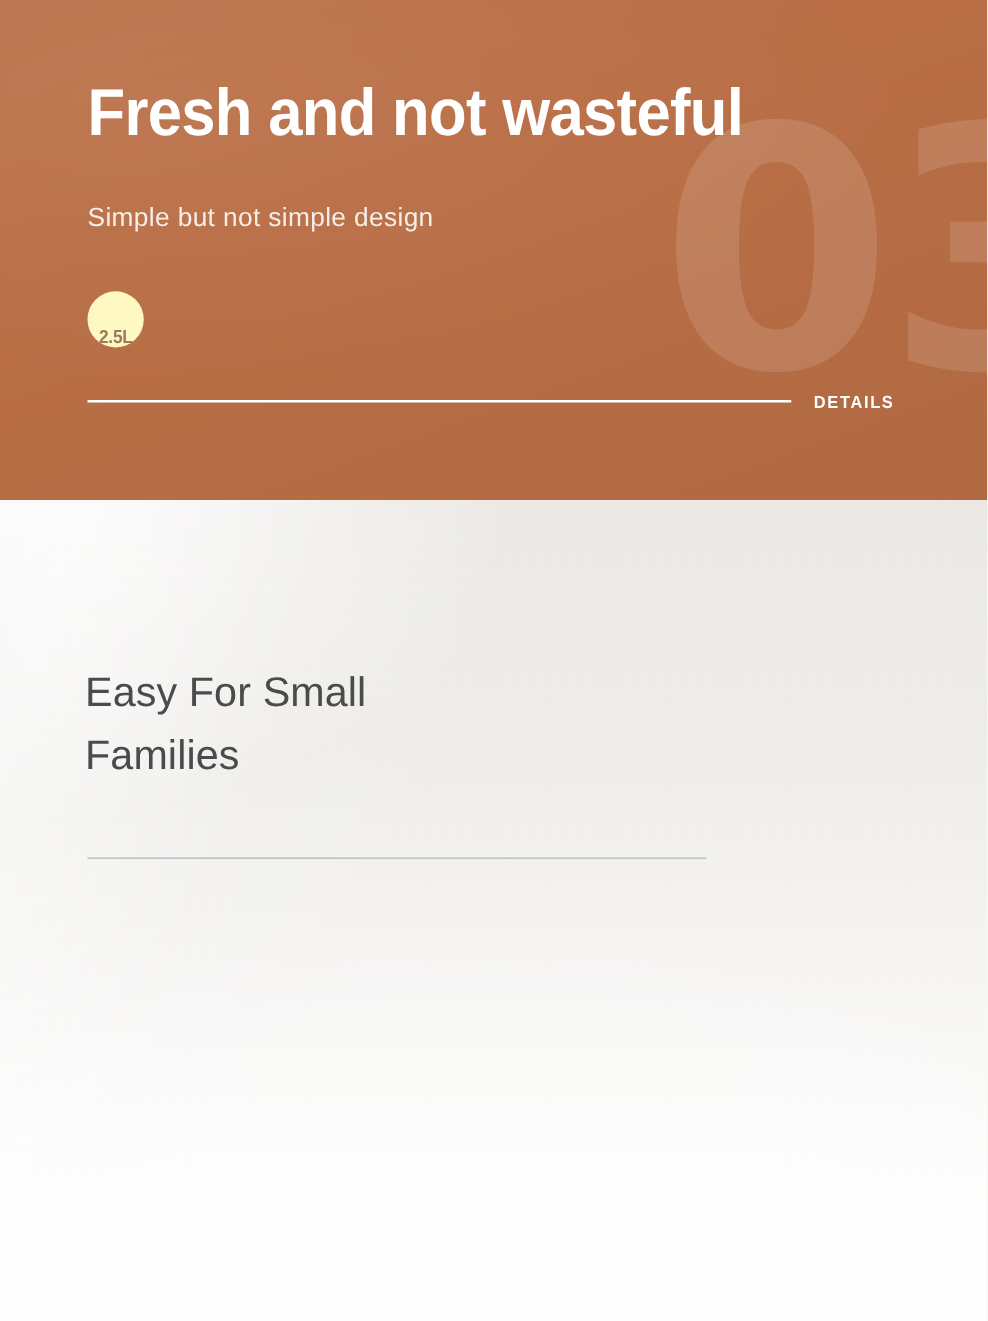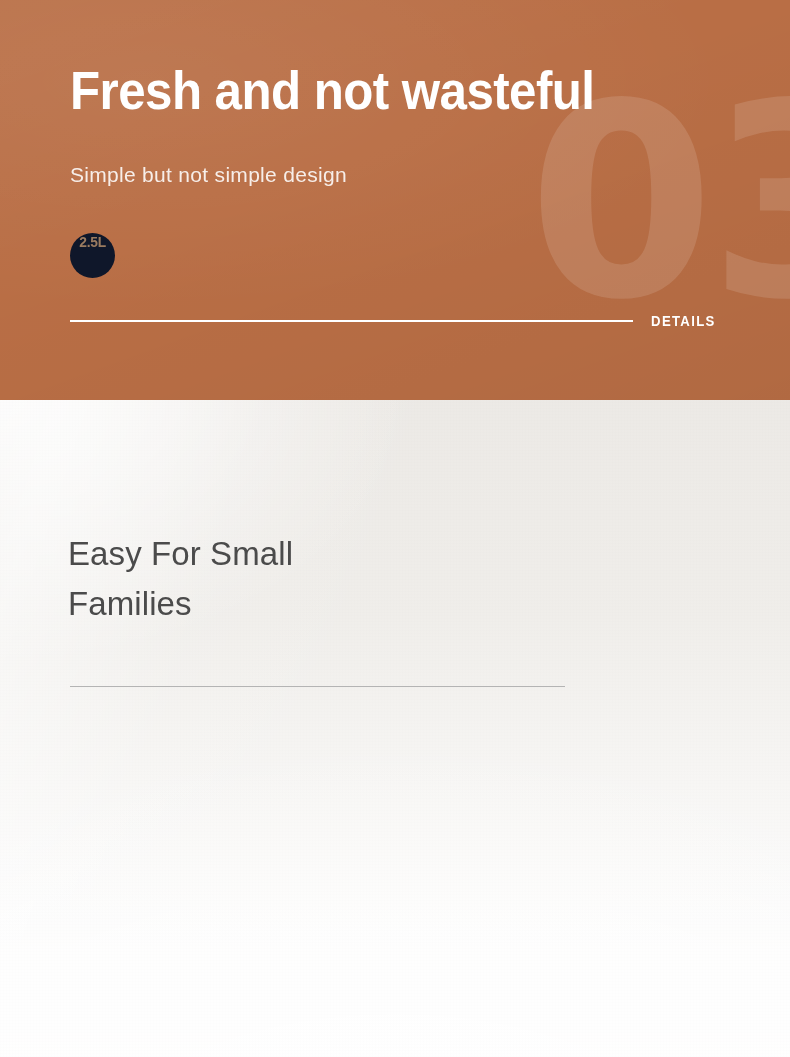--- a/index.html
+++ b/index.html
@@ -86,23 +86,23 @@
   }
 
   
   .badge-capacity {
     position: absolute;
     left: 70px;
     top: 233px;
     width: 45px;
     height: 45px;
     border-radius: 50%;
-    background: #0f172a;
+    background: #fef9c3;
     display: flex;
-    align-items: flex-start;
+    align-items: flex-end;
     justify-content: center;
   }
   .badge-capacity-label {
     font-family: "Liberation Sans", "DejaVu Sans", sans-serif;
     font-size: 15px;
     font-weight: 700;
     letter-spacing: -0.2px;
     color: #9a7b60;
     transform: scaleX(0.92);
   }

